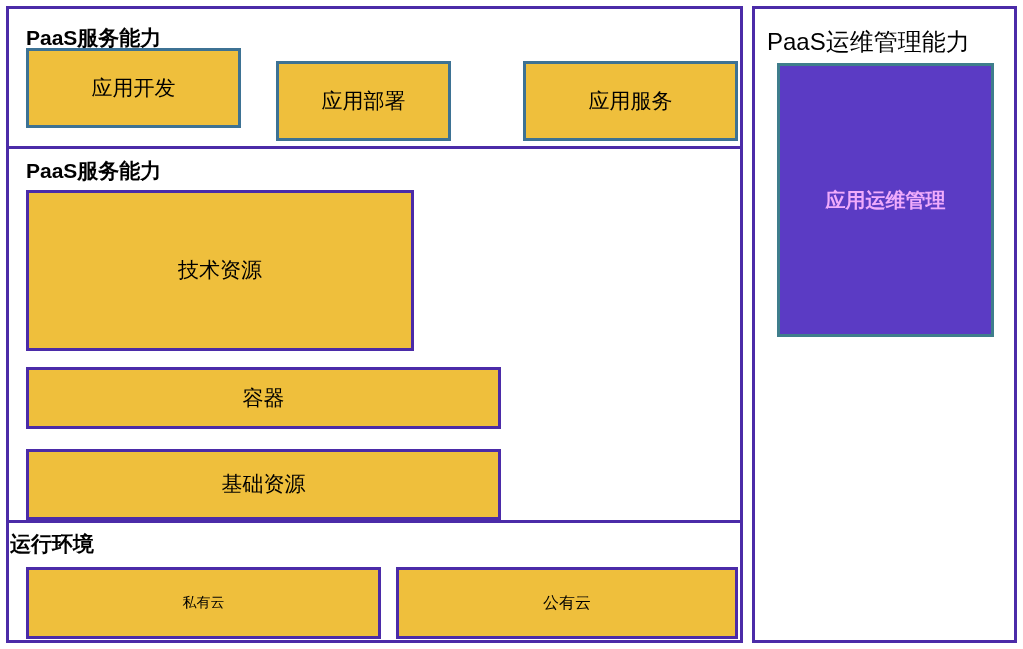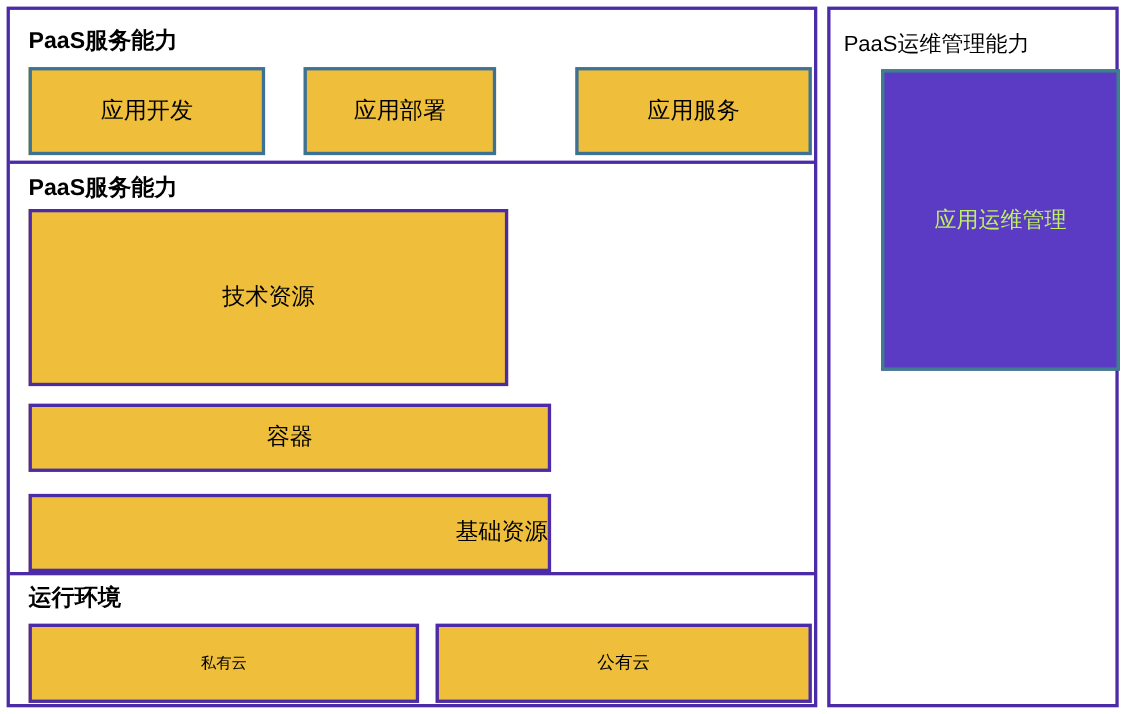--- a/index.html
+++ b/index.html
@@ -46,25 +46,25 @@
   .section-title {
     position: absolute;
     font-size: 21px;
     font-weight: bold;
     color: #000000;
     line-height: 1;
     white-space: nowrap;
   }
   #title-service   { left: 17px; top: 18px; }
   #title-tech      { left: 17px; top: 151px; }
-  #title-runtime   { left: 17px; top: 524px; }
+  #title-runtime   { left: 1px; top: 524px; }
 
   .section-title-regular {
     position: absolute;
-    font-size: 20px;
+    font-size: 24px;
     font-weight: normal;
     color: #000000;
     line-height: 1;
     white-space: nowrap;
   }
   #title-ops { left: 12px; top: 21px; }
 
   
   .box {
     position: absolute;
@@ -81,34 +81,33 @@
     color: #000000;
   }
   .box-amber-purple {
     background: #EFBF3C;
     border: 3px solid #4B2BA8;
     color: #000000;
   }
   .box-purple-teal {
     background: #5B3BC4;
     border: 3px solid #3F7E8C;
-    color: #bef264;
-    font-weight: normal;
-    margin-left: 24px;
+    color: #f0abfc;
+    font-weight: bold;
   }
 
   
-  #box-app-dev    { left: 17px;  top: 52px; width: 215px; height: 80px; font-size: 21px; }
+  #box-app-dev    { left: 17px;  top: 39px; width: 215px; height: 80px; font-size: 21px; }
   #box-app-deploy { left: 267px; top: 52px; width: 175px; height: 80px; font-size: 21px; }
   #box-app-svc    { left: 514px; top: 52px; width: 215px; height: 80px; font-size: 21px; }
 
   
-  #box-tech-res   { left: 17px;  top: 181px; width: 436px; height: 161px; font-size: 21px; }
+  #box-tech-res   { left: 17px;  top: 181px; width: 388px; height: 161px; font-size: 21px; }
   #box-container  { left: 17px;  top: 358px; width: 475px; height: 62px;  font-size: 21px; }
-  #box-base-res   { left: 17px;  top: 440px; width: 475px; height: 71px;  font-size: 21px; justify-content: flex-end; }
+  #box-base-res   { left: 17px;  top: 440px; width: 475px; height: 71px;  font-size: 21px; }
   #box-sched      { left: 510px; top: 181px; width: 219px; height: 330px; font-size: 21px; }
   #box-sched .box-text { display: block; max-width: 175px; }
 
   
   #box-private-cloud { left: 17px;  top: 558px; width: 355px; height: 72px; font-size: 14px; }
   #box-public-cloud  { left: 387px; top: 558px; width: 342px; height: 72px; font-size: 16px; }
 
   
   #box-app-ops      { left: 22px; top: 54px;  width: 217px; height: 274px; font-size: 20px; }
   #box-platform-ops { left: 22px; top: 350px; width: 217px; height: 266px; font-size: 20px; }

